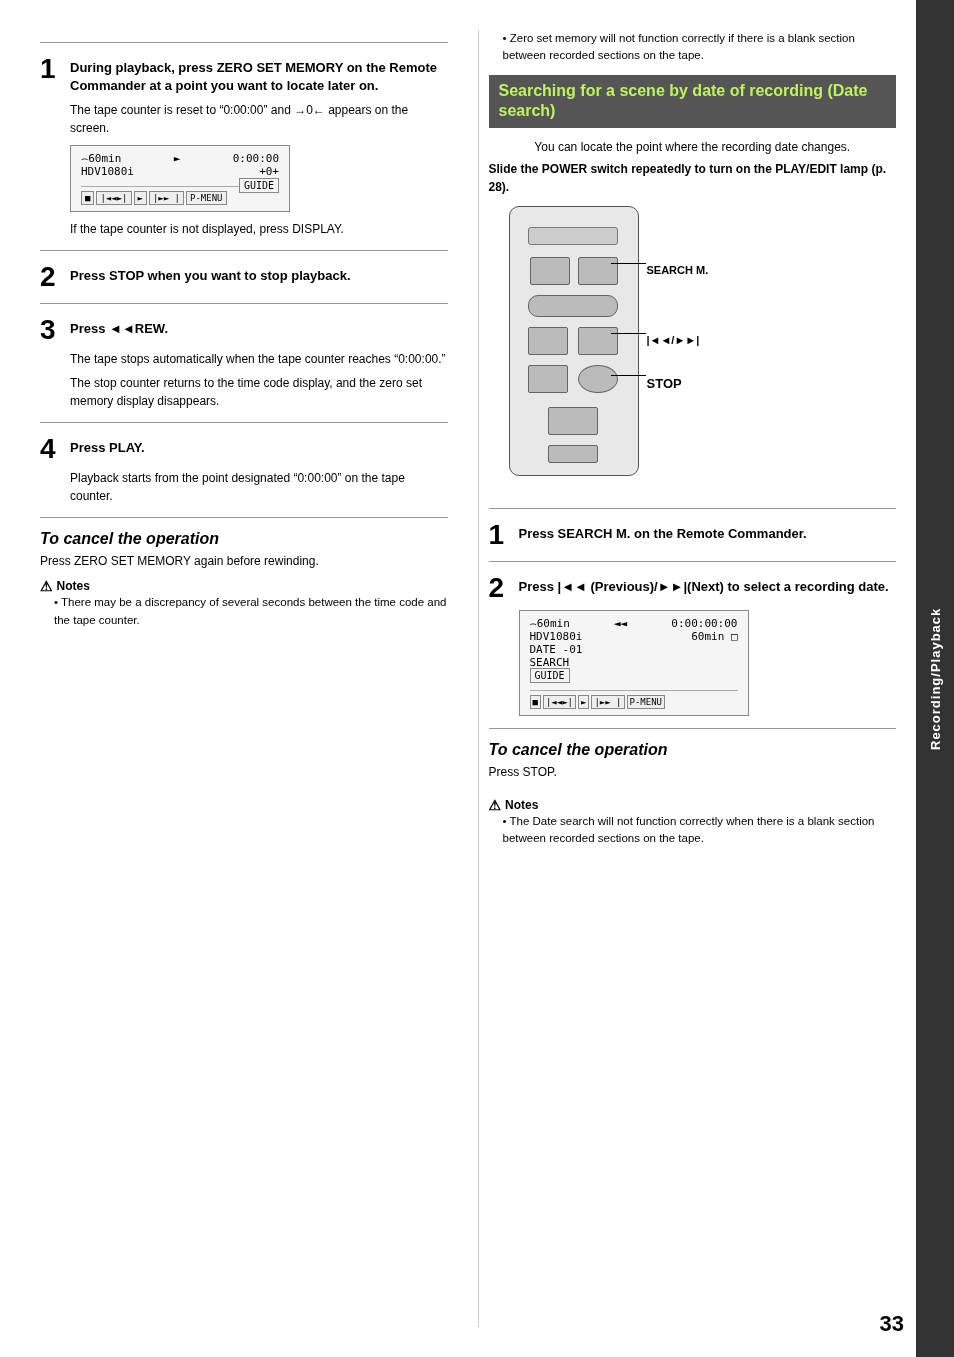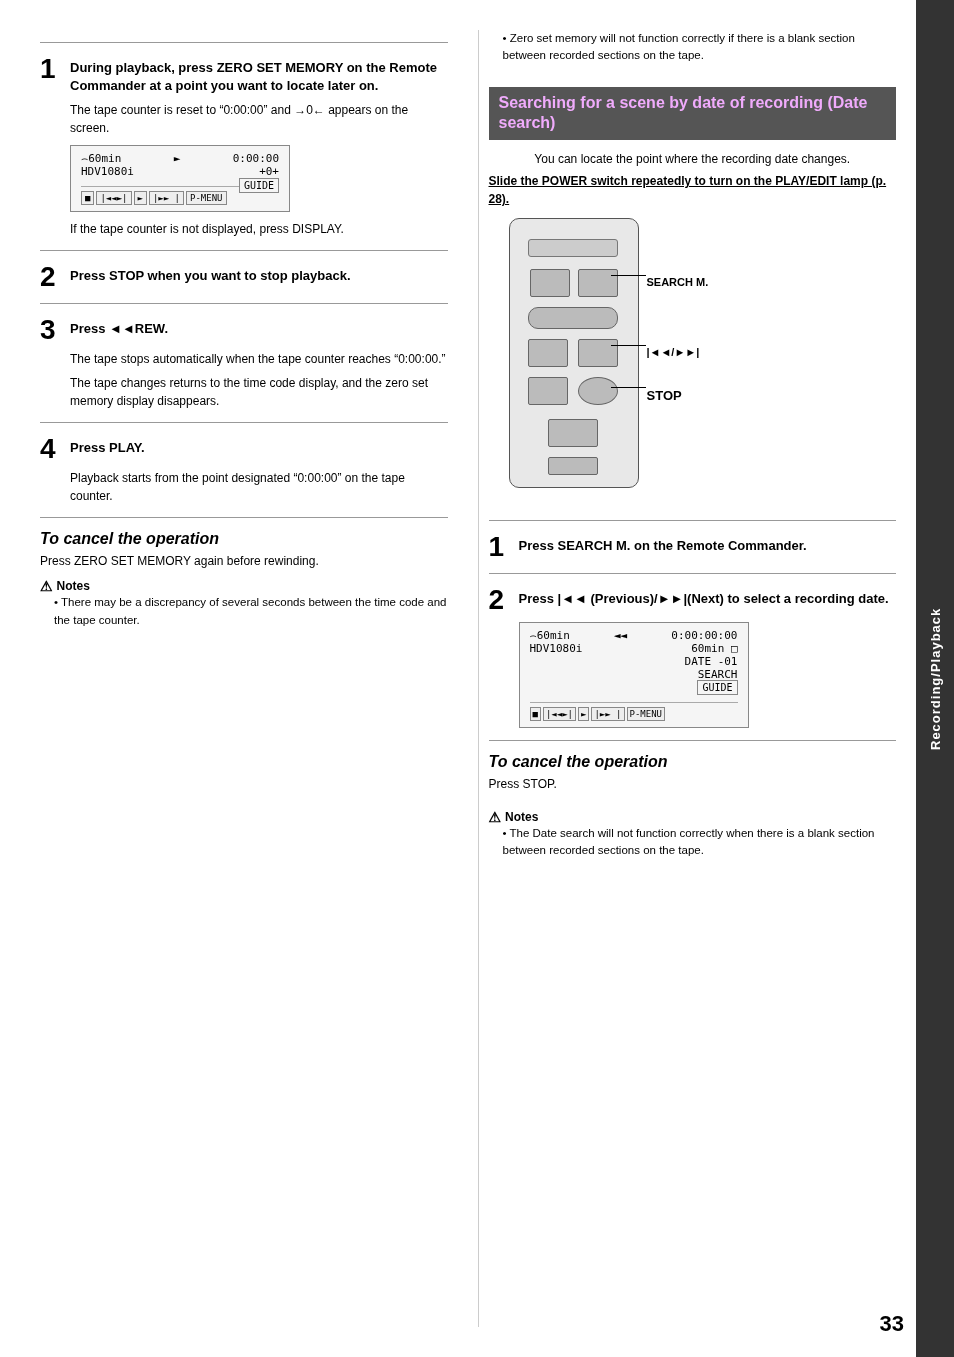--- a/index.html
+++ b/index.html
@@ -112,21 +112,21 @@
       align-items: center;
     }
     .ctrl-btn {
       border: 1px solid #888;
       padding: 1px 3px;
       font-size: 9px;
       background: #eee;
     }
     .section-highlight {
       background: #555;
-      color: #f0abfc;
+      color: #bef264;
       padding: 6px 10px;
       margin-bottom: 10px;
     }
     .section-highlight h2 {
       font-size: 16px;
       font-weight: bold;
       line-height: 1.3;
     }
     .remote-diagram {
       position: relative;
@@ -237,21 +237,21 @@
           <span class="step-title">Press STOP when you want to stop playback.</span>
         </div>
 
         <hr class="section-divider">
 
         <div class="step-heading">
           <span class="step-number">3</span>
           <span class="step-title">Press ◄◄REW.</span>
         </div>
         <div class="step-body">The tape stops automatically when the tape counter reaches “0:00:00.”</div>
-        <div class="step-body">The tape changes returns to the time code display, and the zero set memory display disappears.</div>
+        <div class="step-body">The stop counter returns to the time code display, and the zero set memory display disappears.</div>
 
         <hr class="section-divider">
 
         <div class="step-heading">
           <span class="step-number">4</span>
           <span class="step-title">Press PLAY.</span>
         </div>
         <div class="step-body">Playback starts from the point designated “0:00:00” on the tape counter.</div>
 
         <hr class="section-divider">
@@ -265,30 +265,30 @@
             <span>Notes</span>
           </div>
           <ul class="notes-list">
             <li>There may be a discrepancy of several seconds between the time code and the tape counter.</li>
           </ul>
         </div>
       </div>
 
       <div class="right-col">
 
-        <ul class="notes-list" style="margin-bottom:22px;margin-left:14px;">
+        <ul class="notes-list" style="margin-bottom:10px;margin-left:14px;">
           <li>Zero set memory will not function correctly if there is a blank section between recorded sections on the tape.</li>
         </ul>
 
         <div class="section-highlight">
           <h2>Searching for a scene by date of recording (Date search)</h2>
         </div>
 
         <div style="font-size:12px;line-height:1.5;margin-bottom:4px;text-align:center;">You can locate the point where the recording date changes.</div>
-        <div style="font-size:12px;font-weight:bold;line-height:1.5;margin-bottom:10px;text-decoration:underline;">Slide the POWER switch repeatedly to turn on the PLAY/EDIT lamp (p. 28).</div>
+        <div style="font-size:12px;font-weight:bold;line-height:1.5;margin-bottom:10px;">Slide the POWER switch repeatedly to turn on the PLAY/EDIT lamp (p. 28).</div>
 
         <div class="remote-diagram">
 
           <div class="remote-body">
 
             <div style="position:absolute;top:20px;left:18px;width:90px;height:18px;background:#ccc;border:1px solid #777;border-radius:3px;"></div>
             <div style="position:absolute;top:50px;left:20px;width:40px;height:28px;background:#bbb;border:1px solid #666;border-radius:2px;"></div>
             <div style="position:absolute;top:50px;left:68px;width:40px;height:28px;background:#bbb;border:1px solid #666;border-radius:2px;"></div>
             <div style="position:absolute;top:88px;left:18px;width:90px;height:22px;background:#bbb;border:1px solid #666;border-radius:10px;display:flex;align-items:center;justify-content:center;font-size:9px;"></div>
             <div style="position:absolute;top:120px;left:18px;width:40px;height:28px;background:#bbb;border:1px solid #666;border-radius:2px;"></div>
@@ -324,21 +324,21 @@
         <div class="display-box2" style="margin-left:30px;">
           <div style="display:flex;justify-content:space-between;">
             <span>⌢60min</span>
             <span>◄◄</span>
             <span>0:00:00:00</span>
           </div>
           <div style="display:flex;justify-content:space-between;">
             <span>HDV1080i</span>
             <span>60min □</span>
           </div>
-          <div style="text-align:right;">
+          <div style="">
             <div>DATE -01</div>
             <div>SEARCH</div>
             <span style="border:1px solid #888;padding:1px 4px;font-size:10px;">GUIDE</span>
           </div>
           <div style="display:flex;gap:2px;margin-top:8px;font-size:9px;border-top:1px solid #aaa;padding-top:4px;">
             <span style="border:1px solid #888;padding:1px 2px;background:#eee;">■</span>
             <span style="border:1px solid #888;padding:1px 2px;background:#eee;">|◄◄►|</span>
             <span style="border:1px solid #888;padding:1px 2px;background:#eee;">►</span>
             <span style="border:1px solid #888;padding:1px 2px;background:#eee;">|►► |</span>
             <span style="border:1px solid #888;padding:1px 2px;background:#eee;">P-MENU</span>

